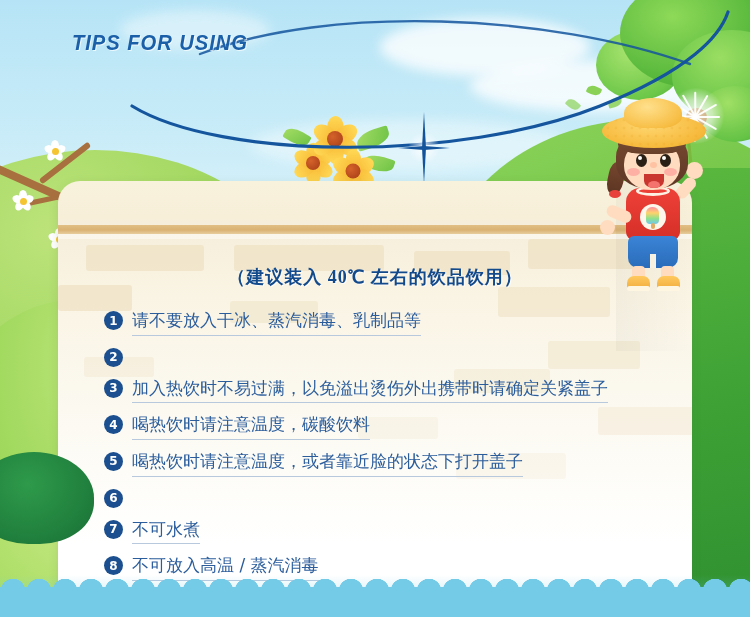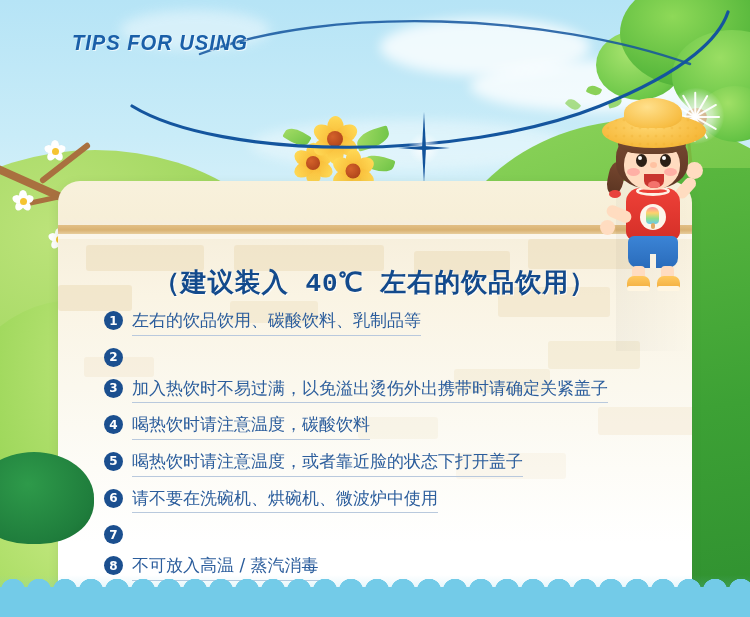--- a/index.html
+++ b/index.html
@@ -143,22 +143,22 @@
   .bk7{left:172px;top:120px;width:88px;height:22px;opacity:.45;}
   .bk8{left:490px;top:160px;width:92px;height:28px;opacity:.42;}
   .bk9{left:396px;top:188px;width:96px;height:24px;opacity:.32;}
   .bk10{left:26px;top:176px;width:70px;height:20px;opacity:.3;}
   .bk11{left:540px;top:226px;width:110px;height:28px;opacity:.3;}
   .bk12{left:300px;top:236px;width:80px;height:22px;opacity:.22;}
   .bk13{left:398px;top:272px;width:110px;height:26px;opacity:.18;}
 
   .cardHeading{
     position:absolute;left:0;top:84px;width:100%;text-align:center;
-    font-size:26px;font-weight:bold;color:#134a8c;letter-spacing:1px;
-    font-family:Liberation Mono, monospace;
+    font-size:18px;font-weight:bold;color:#134a8c;letter-spacing:1px;
+    font-family:Liberation Serif, serif;
     text-shadow:1px 1px 0 rgba(255,255,255,.8);
   }
   .list{position:absolute;left:46px;top:127px;width:565px;}
   .row{display:flex;align-items:flex-start;margin-bottom:9px;}
   .num{
     flex:0 0 auto;width:19px;height:19px;border-radius:50%;
     background:#1b4f8f;color:#fff;font-size:12px;font-weight:bold;
     display:flex;align-items:center;justify-content:center;
     margin-top:3px;margin-right:9px;
     font-family:"DejaVu Sans","Liberation Sans",sans-serif;
@@ -366,43 +366,43 @@
     <div class="brick bk10"></div>
     <div class="brick bk11"></div>
     <div class="brick bk12"></div>
     <div class="brick bk13"></div>
 
     <div class="cardHeading">（建议装入 40℃ 左右的饮品饮用）</div>
 
     <div class="list">
       <div class="row">
         <div class="num">1</div>
-        <div class="txt">左右的饮品饮用、碳酸饮料、乳制品等</div>
+        <div class="txt">请不要放入干冰、蒸汽消毒、乳制品等</div>
       </div>
       <div class="row">
         <div class="num">2</div>
       </div>
       <div class="row">
         <div class="num">3</div>
         <div class="txt">加入热饮时不易过满，以免溢出烫伤外出携带时请确定关紧盖子</div>
       </div>
       <div class="row">
         <div class="num">4</div>
         <div class="txt">喝热饮时请注意温度，碳酸饮料</div>
       </div>
       <div class="row">
         <div class="num">5</div>
         <div class="txt">喝热饮时请注意温度，或者靠近脸的状态下打开盖子</div>
       </div>
       <div class="row">
         <div class="num">6</div>
-        <div class="txt">请不要在洗碗机、烘碗机、微波炉中使用</div>
       </div>
       <div class="row">
         <div class="num">7</div>
+        <div class="txt">不可水煮</div>
       </div>
       <div class="row">
         <div class="num">8</div>
         <div class="txt">不可放入高温 / 蒸汽消毒</div>
       </div>
     </div>
   </div>
   <div class="cardGirlShade"></div>
 
   <div class="dand">

